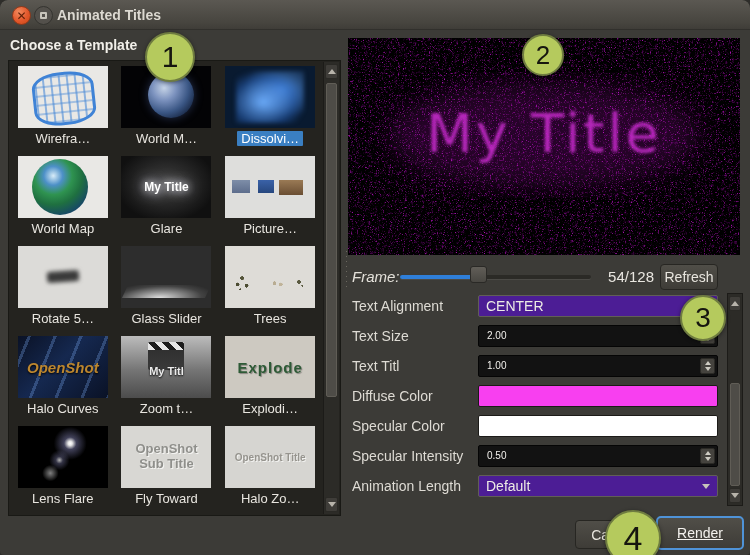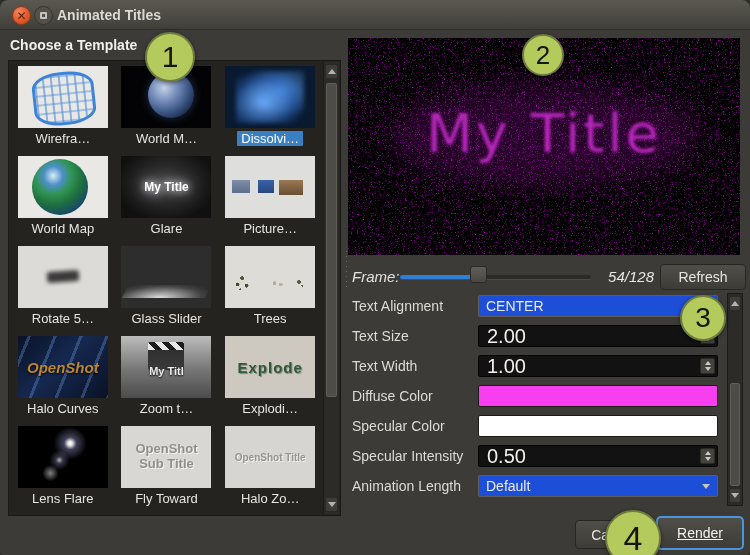--- a/index.html
+++ b/index.html
@@ -116,37 +116,37 @@
   
   .frame-row { position:absolute; left:352px; top:263px; width:388px; height:28px; }
   .frame-label { position:absolute; left:0; top:0; line-height:28px; font-size:15px; color:#e4e1da;font-style:italic; }
   .slider { position:absolute; left:48px; top:0; width:191px; height:28px; }
   .slider-track { position:absolute; left:0; right:0; top:12px; height:4px; border-radius:2px;
                   background:#2b2a26; box-shadow:0 1px 0 rgba(255,255,255,.08); }
   .slider-fill { position:absolute; left:0; top:12px; height:4px; border-radius:2px; background:#2f7fd9; }
   .slider-handle { position:absolute; top:3px; width:17px; height:17px; border-radius:3px;
                    background:linear-gradient(#615e58,#494742); border:1px solid #2a2926; }
   .frame-value { position:absolute; left:250px; width:52px; top:0; line-height:28px; font-size:15px;
-                 color:#e9e6e0; text-align:right;font-style:italic; }
+                 color:#e9e6e0; text-align:right; }
   .btn { background:linear-gradient(#504e48,#3e3c37); border:1px solid #272622; border-radius:4px;
          color:#e8e5de; font-size:14px; display:flex; align-items:center; justify-content:center; }
-  .btn-refresh { position:absolute; left:308px; top:1px; width:86px; height:26px; }
+  .btn-refresh { position:absolute; left:308px; top:1px; width:58px; height:26px; }
 
   
   .props { position:absolute; left:352px; top:295px; width:366px; display:flex; flex-direction:column; gap:8px; }
   .prop-row { position:relative; height:22px; }
   .plabel { position:absolute; left:0; top:0; width:124px; line-height:22px; font-size:14px; color:#dedbd4;
             white-space:nowrap; }
   .pwidget { position:absolute; left:126px; top:0; width:240px; height:22px; border-radius:2px; }
-  .w-combo { background:#1d4ed8; border:1px solid #615e57; }
+  .w-combo { background:#4c1d95; border:1px solid #615e57; }
   .w-combo .wval { position:absolute; left:7px; top:0; line-height:20px; font-size:14px; color:#edebe5; }
   .arrow-down { position:absolute; right:7px; top:8px; width:0; height:0; border:4px solid transparent;
                 border-top:5px solid #c8c4bb; }
   .w-spin { background:#121212; border:1px solid #050505; }
-  .w-spin .wval { position:absolute; left:8px; top:0; line-height:20px; font-size:20px; color:#f2f0ec; }
+  .w-spin .wval { position:absolute; left:8px; top:0; line-height:20px; font-size:10px; color:#f2f0ec; }
   .spin { position:absolute; right:2px; top:2px; bottom:2px; width:15px; background:#45433e;
           border:1px solid #2b2a26; border-radius:2px; display:flex; flex-direction:column;
           align-items:center; justify-content:center; }
   .spin i { display:block; width:0; height:0; border:3px solid transparent; }
   .spin .up { border-bottom:4px solid #cfccc3; margin-bottom:1px; }
   .spin .dn { border-top:4px solid #cfccc3; margin-top:1px; }
   .w-color { border:1px solid #1c1b18; }
   .props-scroll { position:absolute; left:727px; top:293px; width:16px; height:213px;
                   background:#2c2b27; border:1px solid #1c1b18; }
   .props-thumb { top:89px; height:103px; }
@@ -355,21 +355,21 @@
     <div class="pwidget w-spin">
           <span class="wval">2.00</span>
           <span class="spin">
             <i class="up"></i>
             <i class="dn"></i>
           </span>
         </div>
   </div>
 
   <div class="prop-row">
-    <div class="plabel">Text Width</div>
+    <div class="plabel">Text Titl</div>
     <div class="pwidget w-spin">
           <span class="wval">1.00</span>
           <span class="spin">
             <i class="up"></i>
             <i class="dn"></i>
           </span>
         </div>
   </div>
 
   <div class="prop-row">

